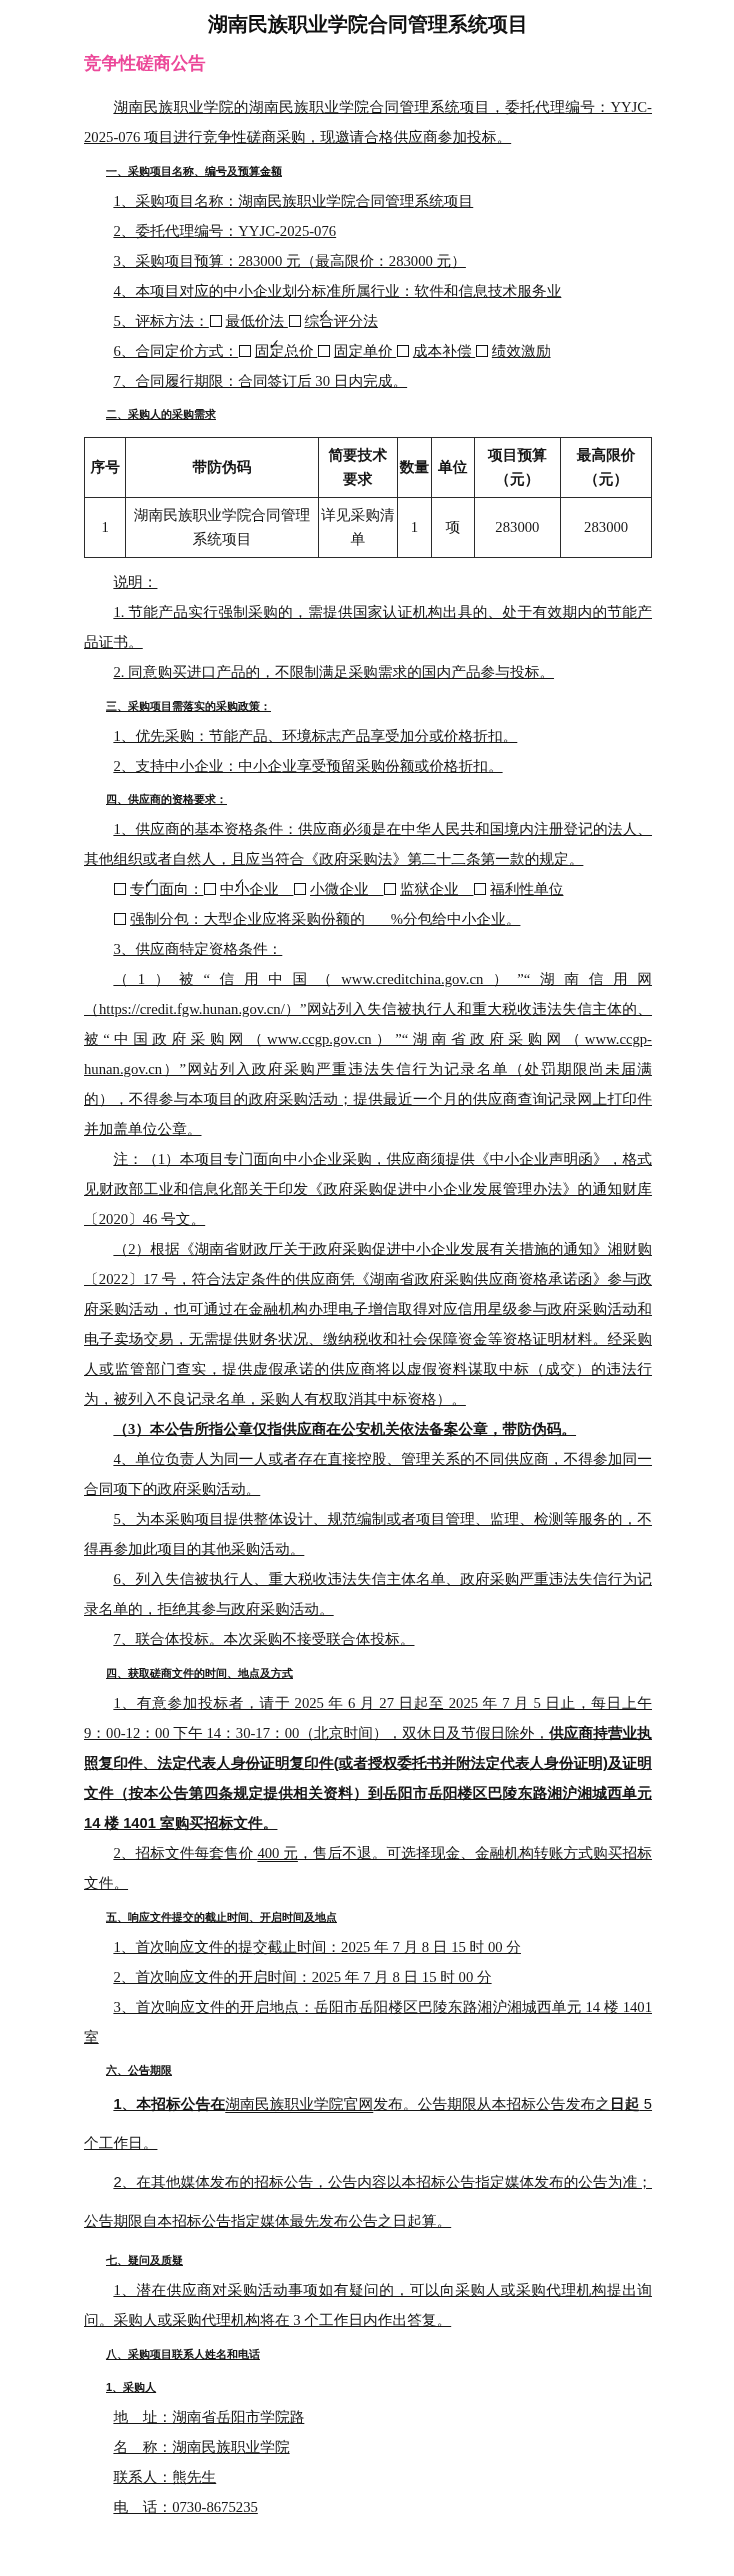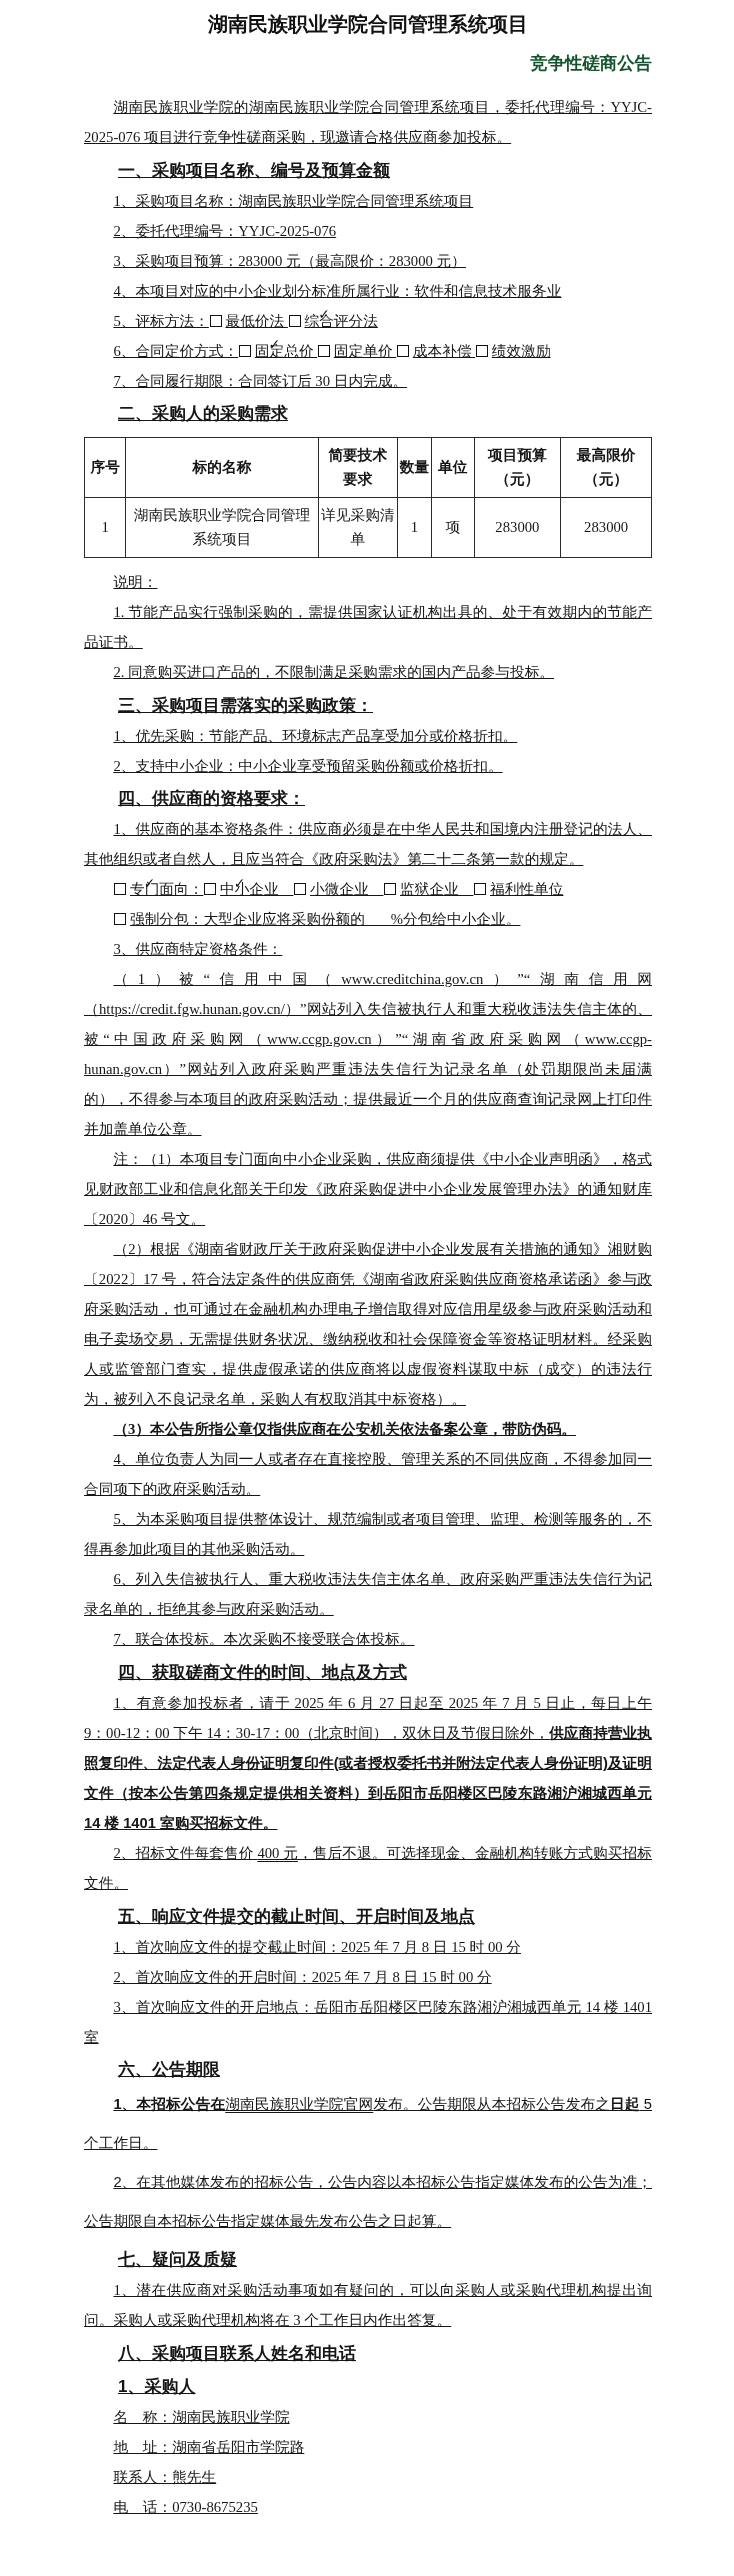--- a/index.html
+++ b/index.html
@@ -9,30 +9,30 @@
     padding:5.5px 83px 14.7px 84px;background:#ffffff;color:#161616;
     font-family:"Liberation Serif","DejaVu Serif",serif;
     font-size:14.7px;line-height:30px;
   }
   h1.doc-title{
     font-size:20px;font-weight:bold;text-align:center;
     margin:5.5px 0 11px;line-height:27.6px;color:#111;
     font-family:"Liberation Serif","DejaVu Serif",serif;
   }
   h2.doc-subtitle{
-    font-size:17.4px;font-weight:bold;text-align:right;
-    margin:0 0 16.5px;line-height:26px;color:#14532d;
+    font-size:17.4px;font-weight:bold;text-align:left;
+    margin:0 0 16.5px;line-height:26px;color:#ec4899;
     font-family:"Liberation Serif","DejaVu Serif",serif;
   }
   p{margin:0;text-align:justify;text-decoration:underline;}
   p.ind{text-indent:2em;}
   p.h{
     font-weight:bold;
     font-family:"Liberation Sans","DejaVu Sans",sans-serif;
-    font-size:17px;margin-top:3.7px;
+    font-size:11px;margin-top:3.7px;
   }
   p.loose{line-height:39px;}
   .b{font-weight:bold;}
   .u{text-decoration:underline;text-underline-offset:2.8px;}
   .sans{font-family:"Liberation Sans","DejaVu Sans",sans-serif;margin-top:14px;}
   .cbx{
     display:inline-block;width:10px;height:10px;border:1.8px solid #111;
     margin:0 3.7px 0 0.9px;vertical-align:-0.9px;position:relative;background:#fff;
   }
   .cbx .mk{
@@ -74,21 +74,21 @@
           <col style="width: 33.9%;">
           <col style="width: 14%;">
           <col style="width: 6%;">
           <col style="width: 7.5%;">
           <col style="width: 15.3%;">
           <col style="width: 16%;">
         </colgroup>
         <thead>
           <tr>
             <th>序号</th>
-            <th>标的名称</th>
+            <th>带防伪码</th>
             <th>简要技术<br>要求</th>
             <th>数量</th>
             <th>单位</th>
             <th>项目预算<br>（元）</th>
             <th>最高限价<br>（元）</th>
           </tr>
         </thead>
         <tbody>
           <tr>
             <td>1</td>
@@ -127,20 +127,20 @@
       <p class=" ind"><span>1、首次响应文件的提交截止时间：2025 年 7 月 8 日 15 时 00 分</span></p>
       <p class=" ind"><span>2、首次响应文件的开启时间：2025 年 7 月 8 日 15 时 00 分</span></p>
       <p class=" ind"><span>3、首次响应文件的开启地点：岳阳市岳阳楼区巴陵东路湘沪湘城西单元 14 楼 1401 室</span></p>
       <p class="h ind"><span>六、公告期限</span></p>
       <p class=" ind loose"><span class="b sans">1、本招标公告在</span><span class="u">湖南民族职业学院官网</span><span>发布。公告期限从本招标公告发布之</span><span class="b sans">日起</span><span class="sans"> 5 个工作日。</span></p>
       <p class=" ind loose"><span class="sans">2、在其他媒体发布的招标公告，公告内容以本招标公告指定媒体发布的公告为准；公告期限自本招标公告指定媒体最先发布公告之日起算。</span></p>
       <p class="h ind"><span>七、疑问及质疑</span></p>
       <p class=" ind"><span>1、潜在供应商对采购活动事项如有疑问的，可以向采购人或采购代理机构提出询问。采购人或采购代理机构将在 3 个工作日内作出答复。</span></p>
       <p class="h ind"><span>八、采购项目联系人姓名和电话</span></p>
       <p class="h ind"><span>1、采购人</span></p>
+      <p class=" ind"><span>地　址：湖南省岳阳市学院路</span></p>
       <p class=" ind"><span>名　称：湖南民族职业学院</span></p>
-      <p class=" ind"><span>地　址：湖南省岳阳市学院路</span></p>
       <p class=" ind"><span>联系人：熊先生</span></p>
       <p class=" ind"><span>电　话：0730-8675235</span></p>
       <div class="gap" style="height: 18.4px;"></div>
     </div>
 </div>
 
 
 </body></html>

